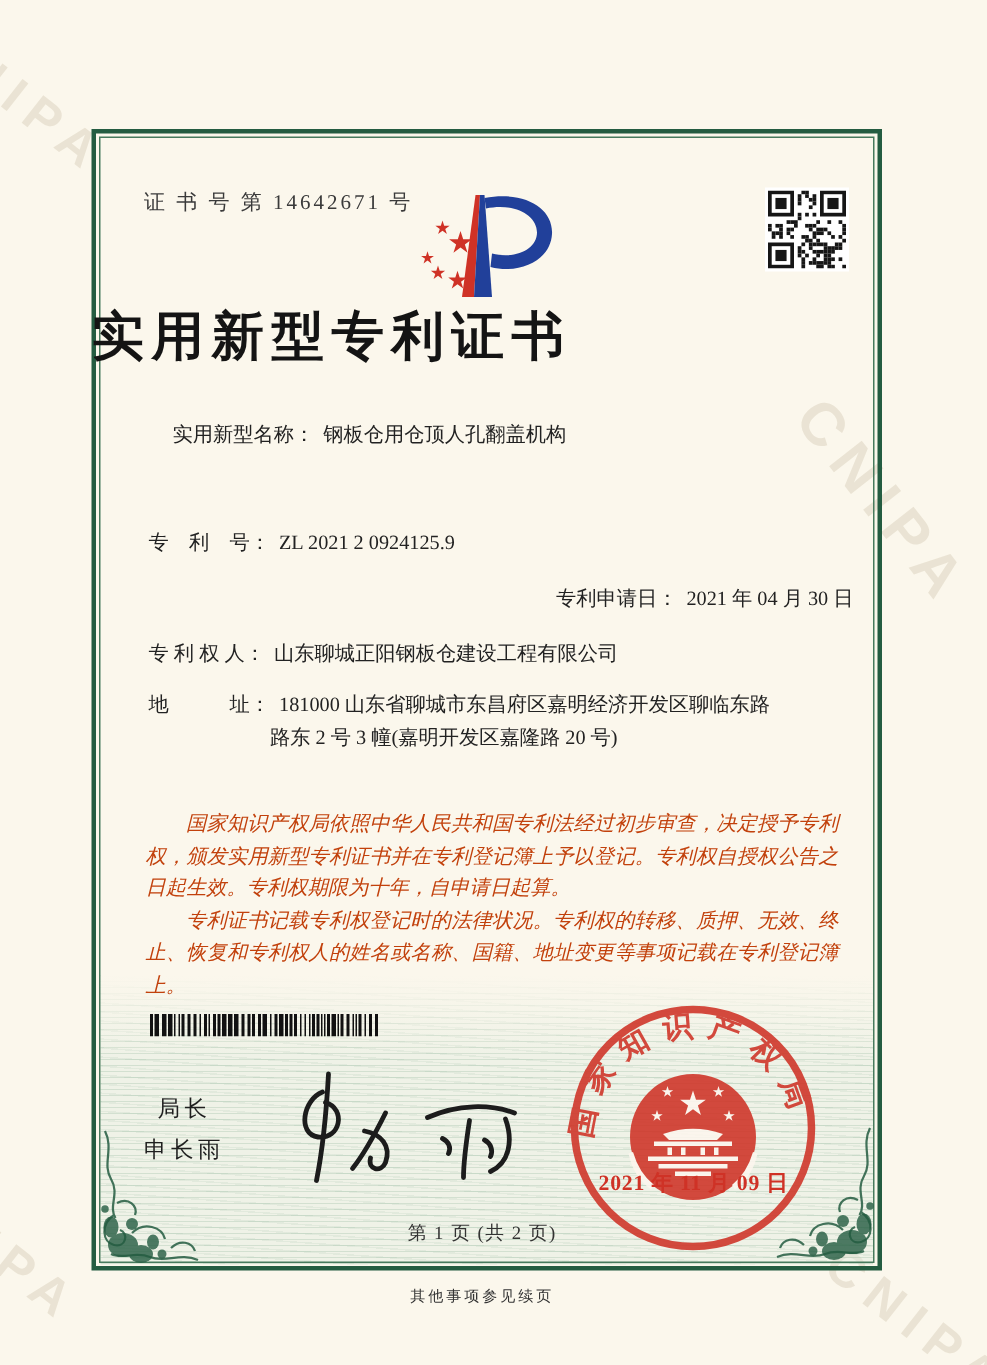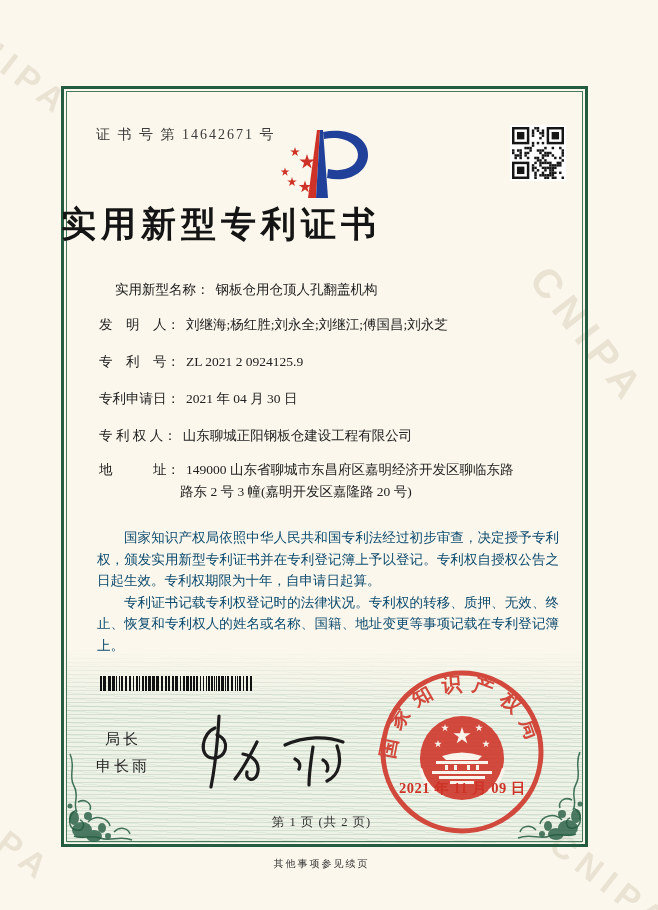--- a/index.html
+++ b/index.html
@@ -52,29 +52,29 @@
   .title{
     position:absolute;left:61px;top:201px;width:521px;text-align:left;
     font-size:35px;font-weight:700;letter-spacing:5px;color:#141414;z-index:5;
   }
   .row{position:absolute;left:99px;width:470px;font-size:13.5px;color:#222;z-index:5;white-space:nowrap;}
   .row .lbl{color:#222;}
   .row .val{margin-left:6px;}
   .row-name{top:281px;margin-left:16px;}
   .row-inventor{top:316px;}
   .row-patno{top:353px;}
-  .row-filing{top:390px;}
+  .row-filing{top:390px;text-align:right;}
   .row-patentee{top:427px;}
   .row-addr{top:461px;}
   .addr-line2{position:absolute;left:81px;top:22px;}
   .row-grant{top:503px;}
   .pair2{position:absolute;left:246px;top:0;}
   .body-text{
-    position:absolute;left:97px;top:527px;width:462px;z-index:5;
-    font-size:13.5px;line-height:21.5px;color:#0c4a6e;
+    position:absolute;left:97px;top:538px;width:462px;z-index:5;
+    font-size:13.5px;line-height:21.5px;font-style:italic;color:#c2410c;
     text-align:justify;
   }
   .body-text p{margin:0;text-indent:2em;}
   .barcode{position:absolute;left:100px;top:676px;z-index:5;}
   .signer{position:absolute;z-index:5;font-family:"Liberation Sans","DejaVu Sans",sans-serif;font-size:15px;letter-spacing:3px;color:#1f1f1f;text-align:center;}
   .signer-title{left:105px;top:730px;}
   .signer-name{left:96px;top:757px;}
   .signature{position:absolute;left:185px;top:712px;z-index:6;}
   .seal{position:absolute;left:376px;top:666px;z-index:6;}
   .seal-date{
@@ -277,38 +277,35 @@
     <path d="M50,6 L53,6 L58,74 L46,74 Z" fill="var(--logo-blue)"></path>
     <path d="M53,8 C80,3 99,15 98,32 C97,50 76,59 57,54 L58,45 C74,49 88,42 88,31 C88,19 72,11 54,15 Z" fill="var(--logo-blue)"></path>
   </svg>
 
   <div class="title">实用新型专利证书</div>
 
   <div class="row row-name">
     <span class="lbl">实用新型名称：</span><span class="val">钢板仓用仓顶人孔翻盖机构</span>
   </div>
 
-  <div class="row row-inventor">
-    <span class="lbl">发　明　人：</span><span class="val">刘继海;杨红胜;刘永全;刘继江;傅国昌;刘永芝</span>
-  </div>
 
   <div class="row row-patno">
     <span class="lbl">专　利　号：</span><span class="val">ZL 2021 2 0924125.9</span>
   </div>
 
   <div class="row row-filing">
     <span class="lbl">专利申请日：</span><span class="val">2021 年 04 月 30 日</span>
   </div>
 
   <div class="row row-patentee">
     <span class="lbl">专 利 权 人：</span><span class="val">山东聊城正阳钢板仓建设工程有限公司</span>
   </div>
 
   <div class="row row-addr">
-    <span class="lbl">地　　　址：</span><span class="val">149000 山东省聊城市东昌府区嘉明经济开发区聊临东路</span>
+    <span class="lbl">地　　　址：</span><span class="val">181000 山东省聊城市东昌府区嘉明经济开发区聊临东路</span>
     <span class="addr-line2">路东 2 号 3 幢(嘉明开发区嘉隆路 20 号)</span>
   </div>
 
 
   <div class="body-text">
     <p>国家知识产权局依照中华人民共和国专利法经过初步审查，决定授予专利权，颁发实用新型专利证书并在专利登记簿上予以登记。专利权自授权公告之日起生效。专利权期限为十年，自申请日起算。</p>
     <p>专利证书记载专利权登记时的法律状况。专利权的转移、质押、无效、终止、恢复和专利权人的姓名或名称、国籍、地址变更等事项记载在专利登记簿上。</p>
   </div>
 
   <svg class="barcode" id="barcode-svg" width="156" height="15" viewBox="0 0 156 15">

